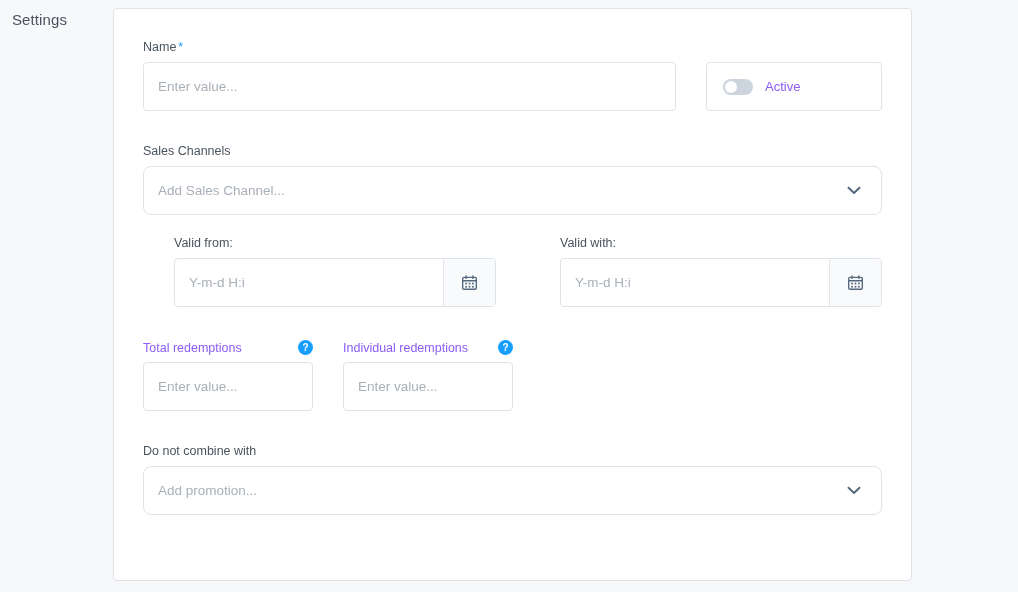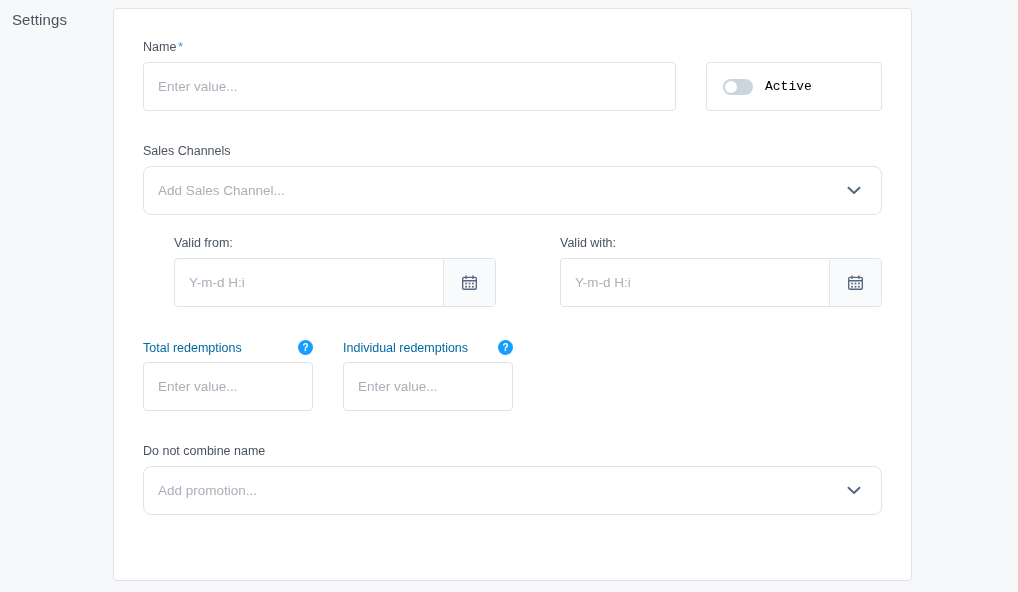--- a/index.html
+++ b/index.html
@@ -77,21 +77,21 @@
     position: relative;
     flex: none;
   }
   .toggle .knob {
     position: absolute;
     left: 2px; top: 2px;
     width: 12px; height: 12px;
     border-radius: 50%;
     background: #ffffff;
   }
-  .active-label { font-size: 13px; color: #000000; font-family: Liberation Mono, monospace; }
+  .active-label { font-size: 13px; color: #8b5cf6; }
 
   
   .row-sales { position: absolute; left: 143px; top: 144px; width: 739px; }
   .select-input {
     height: 49px;
     background: #fff;
     border: 1px solid #dfe3e8;
     border-radius: 8px;
     display: flex; align-items: center;
     padding: 0 14px;
@@ -130,21 +130,21 @@
     display: flex; align-items: center; justify-content: center;
   }
 
   
   .row-red {
     position: absolute; left: 143px; top: 340px;
     display: flex; gap: 30px;
   }
   .red-col { width: 170px; }
   .lbl-help { display: flex; align-items: center; justify-content: space-between; margin-bottom: 7px; }
-  .lbl-help span.l { font-size: 12.5px; color: #0369a1; }
+  .lbl-help span.l { font-size: 12.5px; color: #8b5cf6; }
   .help-icon {
     width: 15px; height: 15px; border-radius: 50%;
     background: #189eff;
     color: #fff;
     font-size: 10px;
     font-weight: bold;
     display: flex; align-items: center; justify-content: center;
     line-height: 1;
     flex: none;
   }
@@ -252,21 +252,21 @@
         <span class="l">Individual redemptions</span>
         <span class="help-icon">?</span>
       </div>
       <div class="txt-input">
         <span>Enter value...</span>
       </div>
     </div>
   </div>
 
   <div class="row-comb">
-    <div class="field-label">Do not combine name</div>
+    <div class="field-label">Do not combine with</div>
     <div class="select-input">
       <span>Add promotion...</span>
       <svg class="chev" viewBox="0 0 14 9">
         <path d="M1.5 1.8 L7 7 L12.5 1.8" fill="none" stroke="#56687d" stroke-width="2" stroke-linecap="round" stroke-linejoin="round"></path>
       </svg>
     </div>
   </div>
 
 </div>
 

